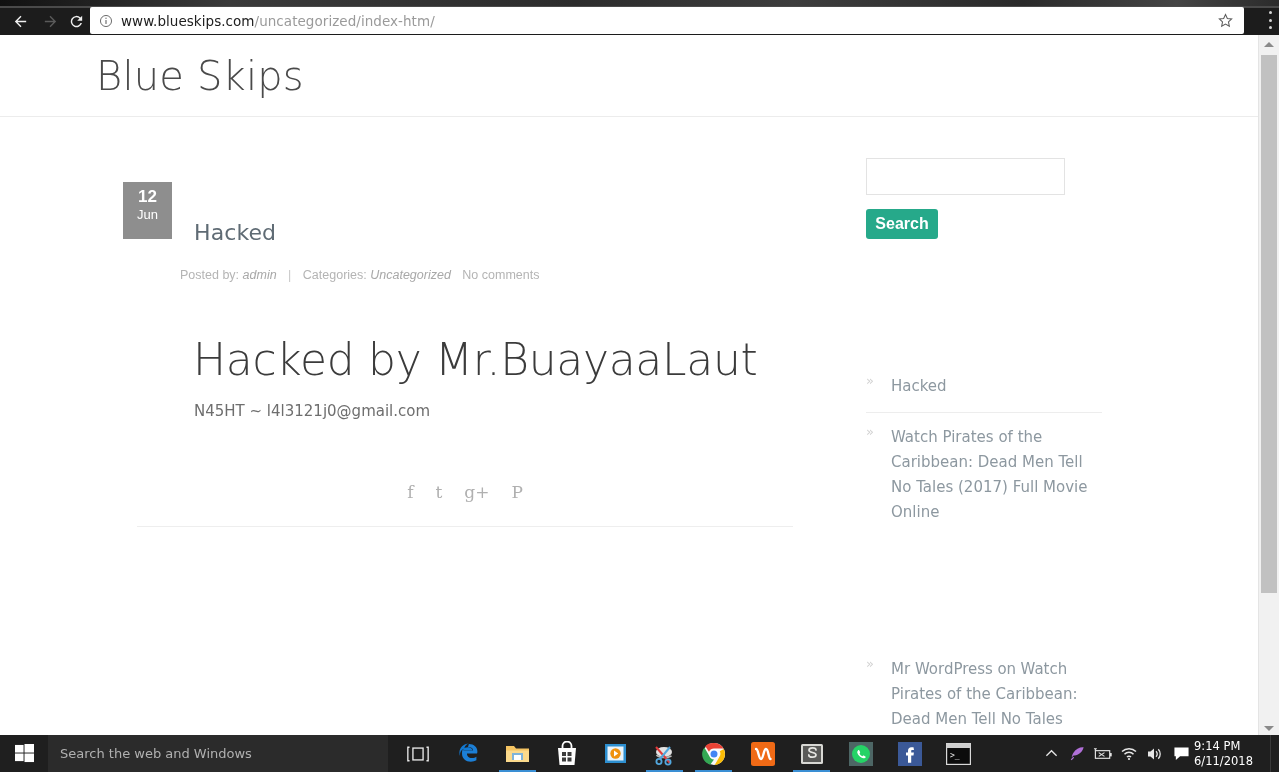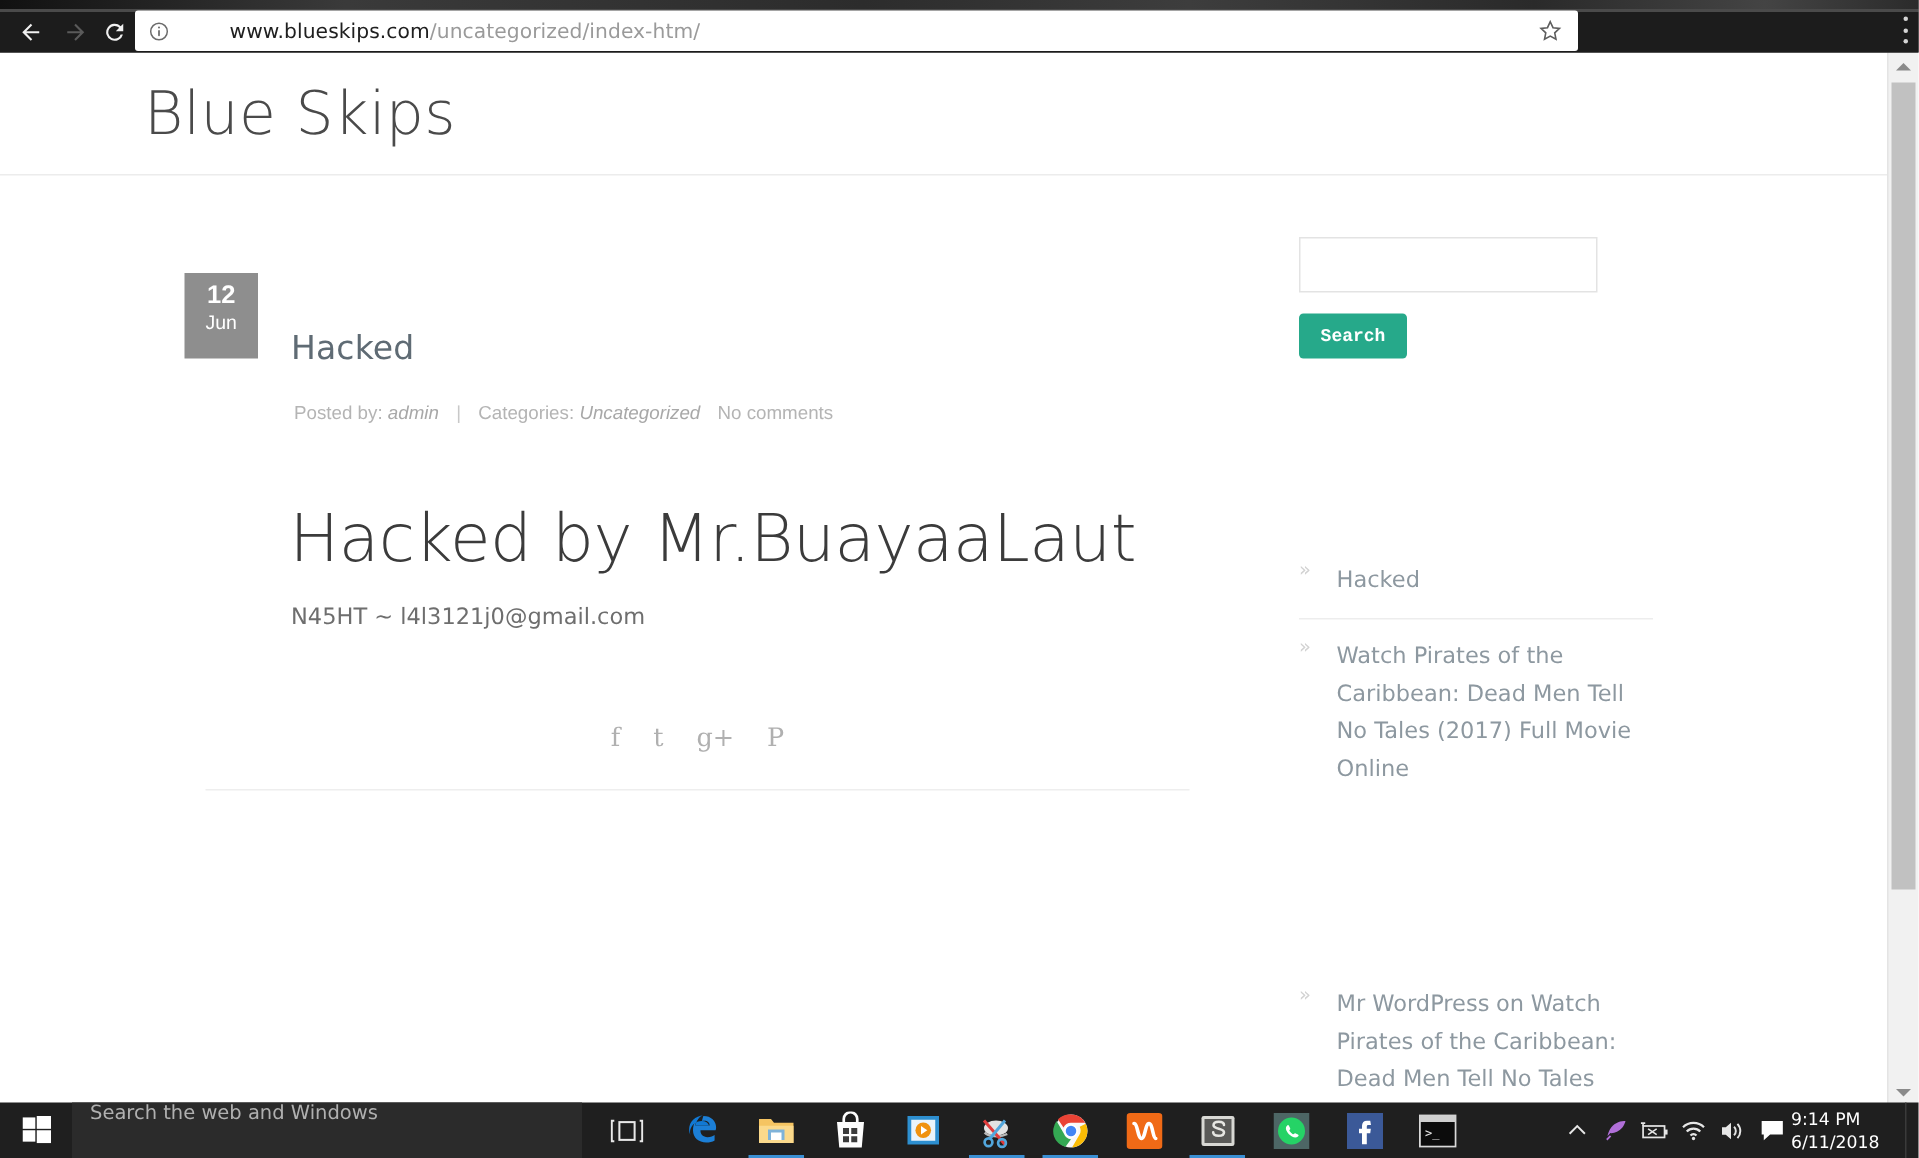--- a/index.html
+++ b/index.html
@@ -56,27 +56,26 @@
   }
   .nav-btn svg { display: block; }
   #back-button { left: 6px; }
   #forward-button { left: 36px; }
   #reload-button { left: 62px; }
 
   #omnibox {
     position: absolute;
     top: 7px;
     left: 90px;
-    width: 962px;
+    width: 1154px;
     height: 27px;
     background: #ffffff;
     border-radius: 2px;
     display: flex;
     align-items: center;
-    gap: 32px;
   }
   #info-icon {
     margin-left: 9px;
     width: 14px; height: 14px;
     flex: 0 0 auto;
   }
   #url-text {
     margin-left: 8px;
     font-size: 13.5px;
     color: #9a9a9a;
@@ -176,21 +175,21 @@
     left: 71px;
     top: 38px;
     font-size: 22px;
     font-weight: 400;
     color: #5f6b74;
     font-family: "DejaVu Sans", sans-serif;
     letter-spacing: 0.1px;
   }
   #post-meta {
     position: absolute;
-    left: 73px;
+    left: 57px;
     top: 86px;
     font-size: 12.5px;
     color: #b4b4b4;
     white-space: nowrap;
     font-family: "Liberation Sans", sans-serif;
     text-align: right;
   }
   #post-meta .meta-em { font-style: italic; color: #a8a8a8; }
   #post-meta .meta-sep { padding: 0 8px; color: #c8c8c8; }
   #post-meta .meta-gap { padding-left: 8px; }
@@ -255,24 +254,24 @@
     font-family: "Liberation Sans", sans-serif;
   }
   #search-button {
     margin-top: 14px;
     width: 72px;
     height: 30px;
     background: #26a98a;
     border: none;
     border-radius: 3px;
     color: #ffffff;
-    font-size: 12px;
+    font-size: 16px;
     font-weight: bold;
     cursor: pointer;
-    font-family: Liberation Mono, monospace;
+    font-family: Liberation Sans, sans-serif;
   }
 
   .widget-title {
     font-size: 25px;
     font-weight: 300;
     color: #58636b;
     margin: 0;
     font-family: "DejaVu Sans", sans-serif;
     letter-spacing: 0.1px;
   }
@@ -361,21 +360,21 @@
     position: absolute;
     left: 0; top: 0;
     width: 48px; height: 37px;
     display: flex; align-items: center; justify-content: center;
   }
   #taskbar-search {
     position: absolute;
     left: 48px; top: 0;
     width: 340px; height: 37px;
     background: #2b2b2b;
-    display: flex; align-items: flex-start;
+    display: flex; align-items: center;
   }
   #taskbar-search-placeholder {
     margin-left: 12px;
     font-size: 13px;
     color: #b0b0b0;
     font-family: "DejaVu Sans", sans-serif;
   }
   #task-view-button {
     position: absolute;
     left: 398px; top: 0;

